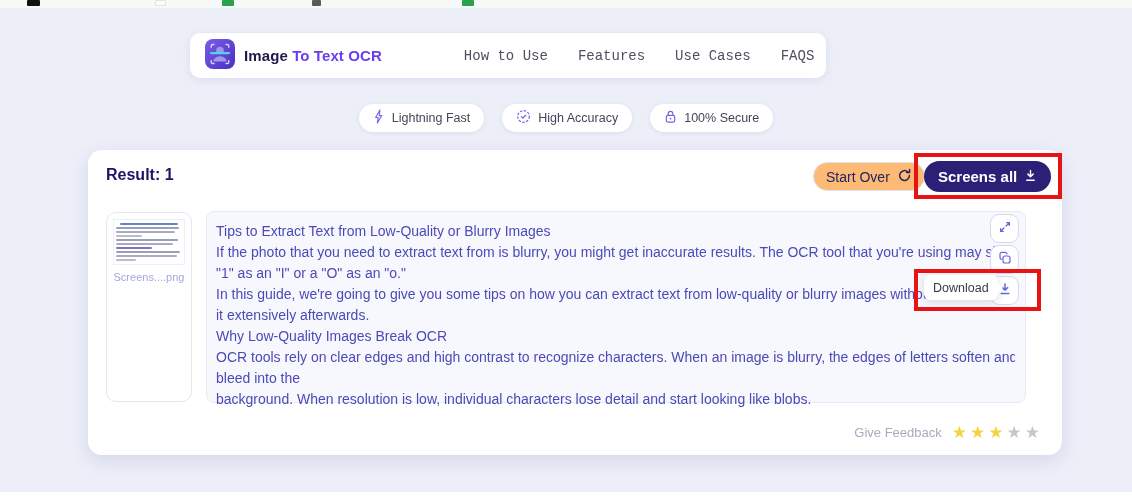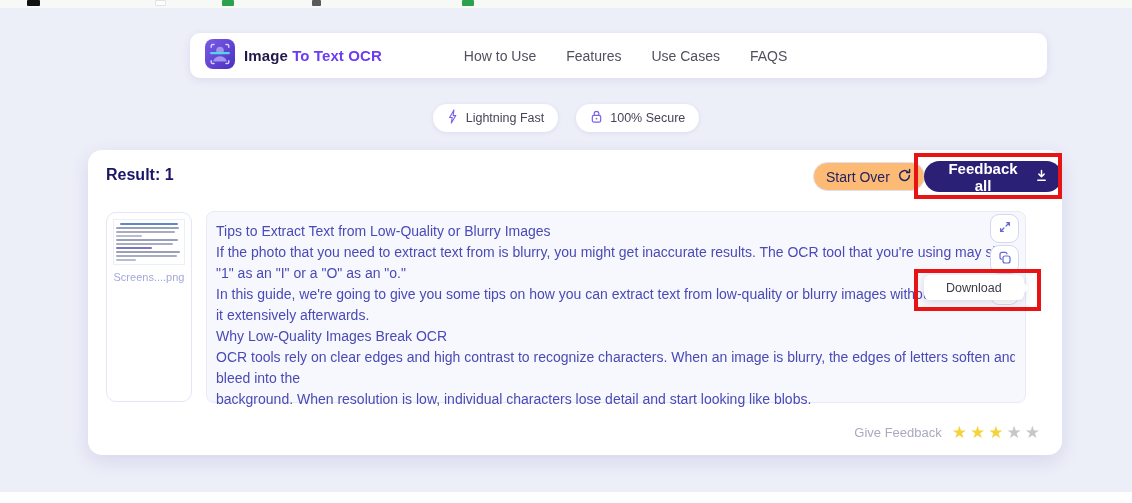--- a/index.html
+++ b/index.html
@@ -15,26 +15,26 @@
   .frag{position:absolute;top:0;height:6px;border-radius:1px;}
   .frag.f1{left:27px;width:13px;background:#121212;}
   .frag.f2{left:155px;width:11px;background:#fdfdfd;border:1px solid #e3e3e3;}
   .frag.f3{left:222px;width:12px;background:#2ba14b;}
   .frag.f4{left:312px;width:9px;background:#5a5a5a;}
   .frag.f5{left:462px;width:12px;background:#2ba14b;}
 
   .bottom-strip{position:absolute;left:0;top:492px;width:1132px;height:11px;background:#ffffff;}
 
   
-  .header-card{position:absolute;left:190px;top:33px;width:857px;height:45px;background:#fff;
+  .header-card{position:absolute;left:190px;top:33px;width:636px;height:45px;background:#fff;
     border-radius:10px;box-shadow:0 2px 8px rgba(80,70,150,.10);display:flex;align-items:center;}
   .brand{display:flex;align-items:center;gap:9px;margin-left:15px;cursor:pointer;}
   .brand-text{font-size:15px;font-weight:bold;letter-spacing:.1px;}
   .brand-text .w1{color:var(--ink);} .brand-text .w2{color:var(--purple);}
-  .nav{display:flex;gap:30px;margin-left:82px;}
+  .nav{display:flex;gap:30px;margin-left:82px;font-family:Liberation Mono, monospace;}
   .nav span{font-size:14px;color:#50505f;cursor:pointer;}
   .cta{margin-left:auto;margin-right:15px;background:var(--navy);color:#fff;font-size:13.5px;
     font-weight:bold;border:none;border-radius:16px;height:30px;padding:0 17px;cursor:pointer;}
 
   
   .badges{position:absolute;left:0;top:104px;width:1132px;display:flex;justify-content:center;gap:18px;}
   .badge{display:flex;align-items:center;gap:7px;background:#fff;border-radius:14px;height:28px;
     padding:8px 14px;box-shadow:0 1px 4px rgba(80,70,150,.10);}
   .badge span{font-size:12.5px;color:#45455a;}
 
@@ -75,21 +75,21 @@
 
   
   .icon-btn{position:absolute;width:29px;height:29px;background:#fff;border:1px solid #d5d7f0;
     border-radius:9px;display:flex;align-items:center;justify-content:center;cursor:pointer;}
   .icon-btn.expand{left:902px;top:64px;}
   .icon-btn.copy{left:902px;top:95px;}
   .icon-btn.download{left:902px;top:126px;}
 
   
   .tooltip{position:absolute;left:836px;top:125px;height:25px;background:#fff;border-radius:6px;
-    box-shadow:0 2px 8px rgba(60,60,100,.18);display:flex;align-items:center;padding:0 22px;
+    box-shadow:0 2px 8px rgba(60,60,100,.18);display:flex;align-items:center;padding:0 9px;
     font-size:12.5px;color:#3a3a48;}
   .tooltip:after{content:"";position:absolute;right:-5px;top:8px;width:0;height:0;
     border-top:5px solid transparent;border-bottom:5px solid transparent;border-left:5px solid #fff;}
 
   
   .feedback{position:absolute;right:22px;top:274px;display:flex;align-items:center;gap:10px;}
   .feedback-label{font-size:13px;color:#a9aabe;}
   .star-row{display:flex;gap:3px;}
   .star{font-size:17px;line-height:17px;color:var(--star-empty);cursor:pointer;}
   .star.filled{color:var(--star-filled);}
@@ -141,20 +141,29 @@
     <div class="badge">
       <span>
         <svg width="12" height="15" viewBox="0 0 12 16">
             <path d="M7 1 2.4 9h2.8l-1 6 4.8-8H6.2L7 1z" fill="none" stroke="#7a62e8" stroke-width="1.2" stroke-linejoin="round"></path>
           </svg>
       </span>
       <span>Lightning Fast</span>
     </div>
     <div class="badge">
       <span>
+        <svg width="15" height="15" viewBox="0 0 16 16">
+          <circle cx="8" cy="8" r="6.2" fill="none" stroke="#7a62e8" stroke-width="1.3" stroke-dasharray="2.6 1.5"></circle>
+          <path d="M5.7 8.2 7.2 9.7 10.4 6.6" stroke="#7a62e8" stroke-width="1.3" fill="none" stroke-linecap="round" stroke-linejoin="round"></path>
+          </svg>
+      </span>
+      <span>High Accuracy</span>
+    </div>
+    <div class="badge">
+      <span>
         <svg width="13" height="15" viewBox="0 0 14 16">
           <rect x="2.5" y="6.8" width="9" height="7.2" rx="1.8" fill="none" stroke="#7a62e8" stroke-width="1.3"></rect>
           <path d="M4.5 6.8V4.9a2.5 2.5 0 0 1 5 0v1.9" fill="none" stroke="#7a62e8" stroke-width="1.3"></path>
           <circle cx="7" cy="10.3" r="0.9" fill="#7a62e8"></circle>
           </svg>
       </span>
       <span>100% Secure</span>
     </div>
   </div>
 
@@ -165,21 +174,21 @@
       <span>Start Over</span>
       <span>
         <svg width="15" height="15" viewBox="0 0 16 16">
           <path d="M13.2 8a5.2 5.2 0 1 1-1.6-3.75" fill="none" stroke="#232363" stroke-width="1.6" stroke-linecap="round"></path>
           <path d="M13.4 1.6v3.1h-3.1" fill="none" stroke="#232363" stroke-width="1.6" stroke-linecap="round" stroke-linejoin="round"></path>
           </svg>
       </span>
     </button>
 
     <button class="download-all">
-      <span>Feedback all</span>
+      <span>Screens all</span>
       <span>
         <svg width="13" height="13" viewBox="0 0 14 14">
           <path d="M7 1.5v6.5M4.2 5.5 7 8.3 9.8 5.5" stroke="#fff" stroke-width="1.6" fill="none" stroke-linecap="round" stroke-linejoin="round"></path>
           <path d="M3 12h8" stroke="#fff" stroke-width="1.6" stroke-linecap="round"></path>
           </svg>
       </span>
     </button>
 
     <div class="thumb-card">
       <div class="thumb-img">

